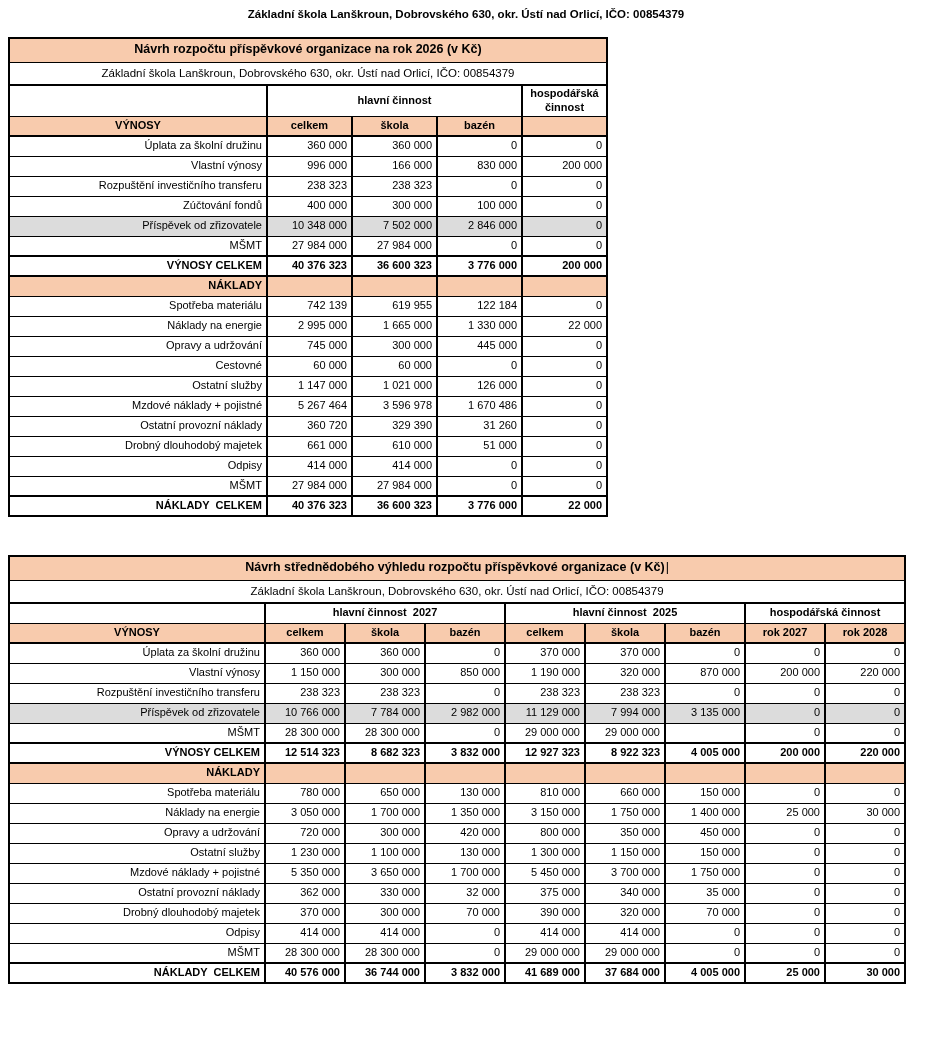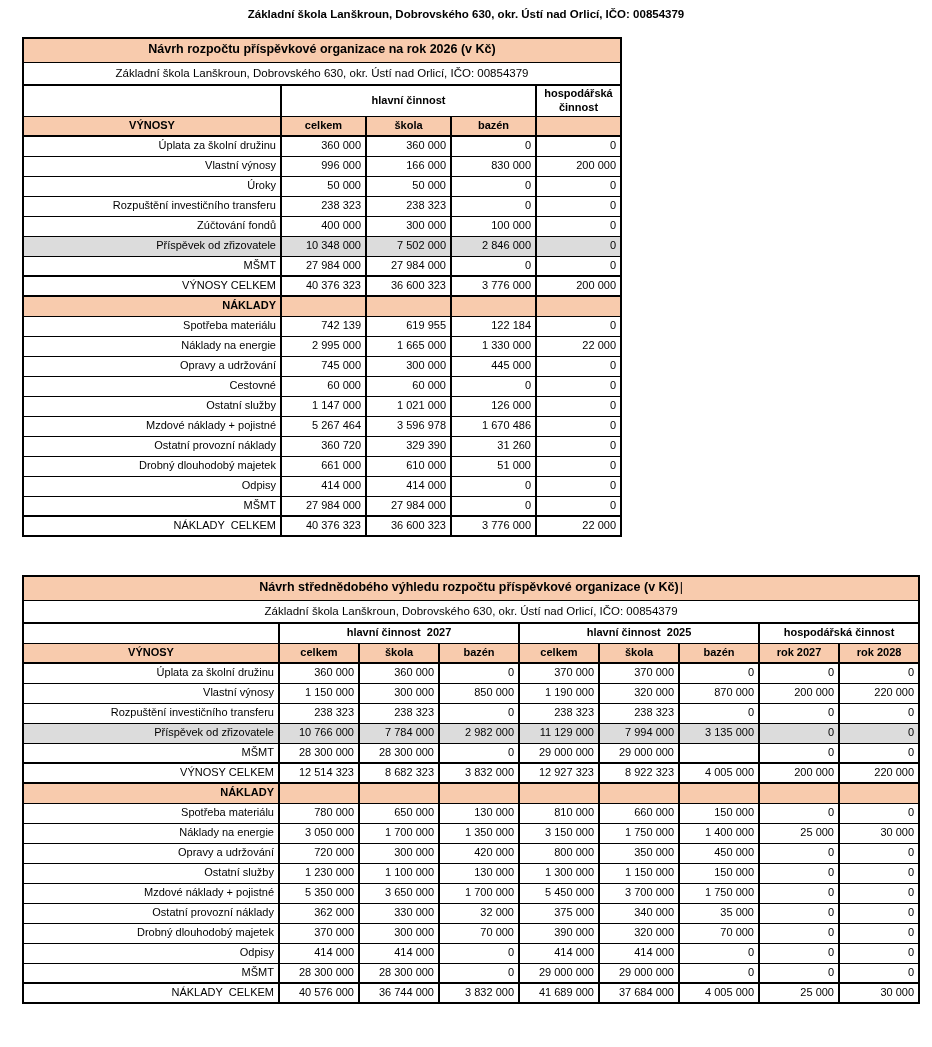--- a/index.html
+++ b/index.html
@@ -18,21 +18,21 @@
   }
   .page-header {
     padding-top: 8px;
     text-align: center;
     font-weight: bold;
     font-size: 11.5px;
   }
   table.budget {
     border-collapse: collapse;
     table-layout: fixed;
-    margin-left: 22px;
+    margin-left: 8px;
     border: 2px solid var(--border-color);
   }
   #table1 { margin-top: 17px; width: 598px; }
   #table2 { margin-top: 38px; width: 896px; border-radius: 25px; }
   #table1 col.col-label { width: 258px; }
   #table1 col.col-num   { width: 85px;  }
   #table2 col.col-label { width: 256px; }
   #table2 col.col-num   { width: 80px;  }
 
   table.budget td {
@@ -74,21 +74,21 @@
   }
   tr.data-row td.label-cell { text-align: right; }
   tr.data-row td.num-cell   { text-align: right; }
   tr.row-gray td { background: var(--highlight-fill); }
   tr.row-section td {
     background: var(--header-fill);
     font-weight: bold;
     text-align: center;
   }
   tr.row-total td {
-    font-weight: normal;
+    font-weight: bold;
     border-top-width: 2px;
     border-bottom-width: 2px;
   }
   .text-cursor { font-weight: normal; margin-left: 1px; }
 </style>
 </head>
 <body>
 
 <div class="page">
   <div class="page-header">Základní škola Lanškroun, Dobrovského 630, okr. Ústí nad Orlicí, IČO: 00854379</div>
@@ -128,27 +128,20 @@
           <td class="num-cell">0</td>
         </tr>
         <tr class="data-row row-normal">
           <td class="label-cell">Vlastní výnosy</td>
           <td class="num-cell">996 000</td>
           <td class="num-cell">166 000</td>
           <td class="num-cell">830 000</td>
           <td class="num-cell">200 000</td>
         </tr>
         <tr class="data-row row-normal">
-          <td class="label-cell">Úroky</td>
-          <td class="num-cell">50 000</td>
-          <td class="num-cell">50 000</td>
-          <td class="num-cell">0</td>
-          <td class="num-cell">0</td>
-        </tr>
-        <tr class="data-row row-normal">
           <td class="label-cell">Rozpuštění investičního transferu</td>
           <td class="num-cell">238 323</td>
           <td class="num-cell">238 323</td>
           <td class="num-cell">0</td>
           <td class="num-cell">0</td>
         </tr>
         <tr class="data-row row-normal">
           <td class="label-cell">Zúčtování fondů</td>
           <td class="num-cell">400 000</td>
           <td class="num-cell">300 000</td>

